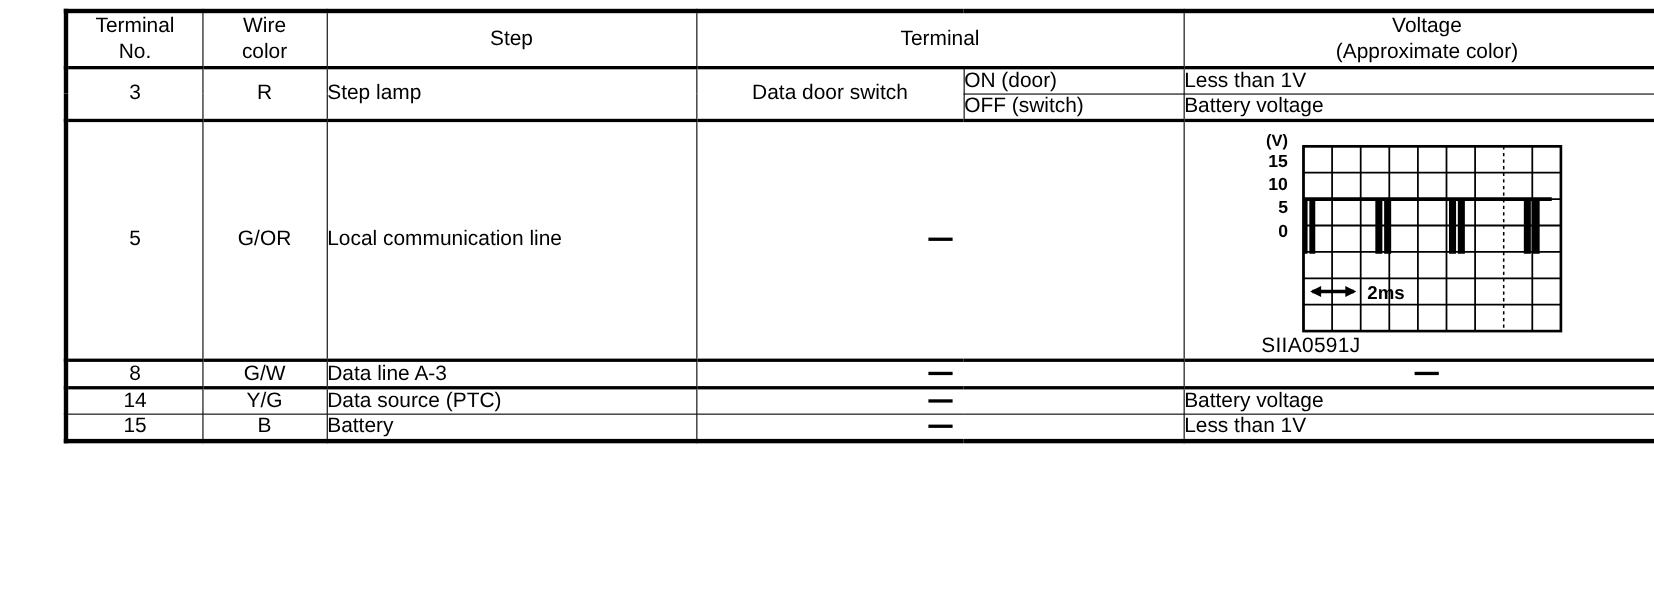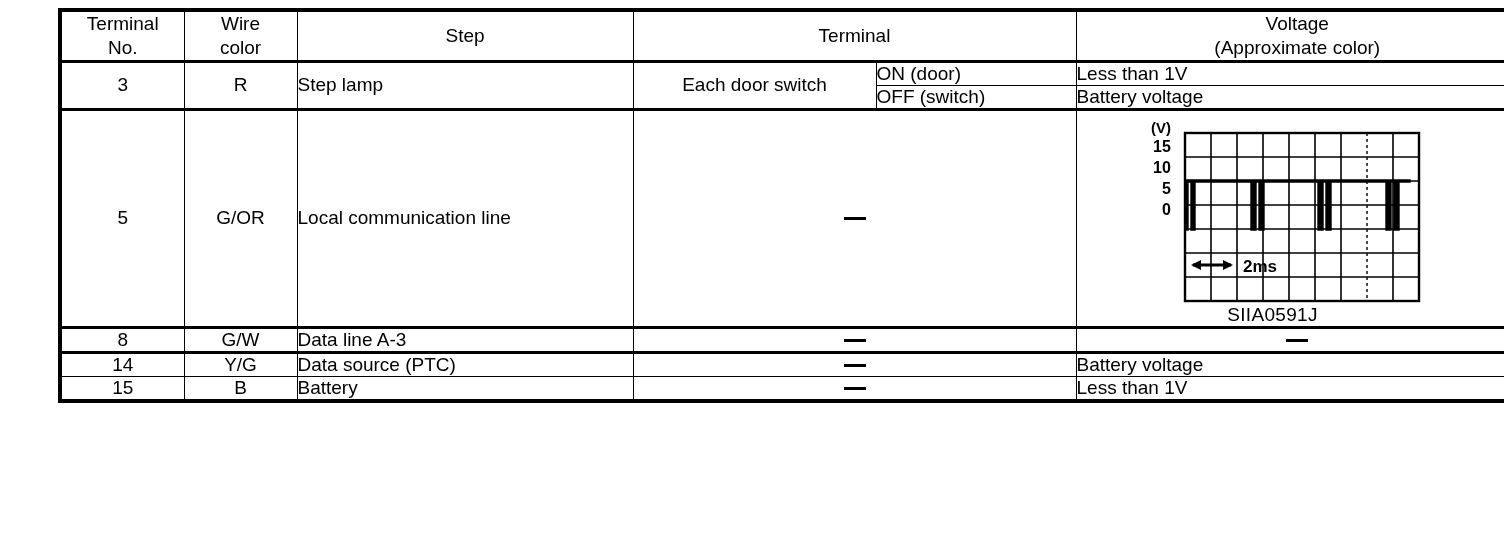--- a/index.html
+++ b/index.html
@@ -77,21 +77,21 @@
   }
   .wave-wrap {
     position: relative;
     width: 300px;
     margin: 0 auto 0 70px;
   }
   .wave-fig {
     display: block;
   }
   .fig-id {
-    text-align: center;
+    text-align: left;
     font-size: 19px;
     letter-spacing: 0.3px;
     padding-right: 48px;
     margin-top: -2px;
   }
 </style>
 </head>
 <body>
 
 <div class="sheet">
@@ -124,21 +124,21 @@
         </th>
       </tr>
     </thead>
 
     <tbody>
 
       <tr>
         <td class="c-center cell-pad" rowspan="2">3</td>
         <td class="c-center cell-pad" rowspan="2">R</td>
         <td class="c-left cell-pad" rowspan="2">Step lamp</td>
-        <td class="c-center cell-pad" rowspan="2">Each door switch</td>
+        <td class="c-center cell-pad" rowspan="2">Data door switch</td>
         <td class="c-left cell-pad">ON (door)</td>
         <td class="c-left cell-pad">Less than 1V</td>
       </tr>
       <tr>
         <td class="c-left cell-pad thick-bottom">OFF (switch)</td>
         <td class="c-left cell-pad thick-bottom">Battery voltage</td>
       </tr>
 
       <tr>
         <td class="c-center thick-top thick-bottom">5</td>

